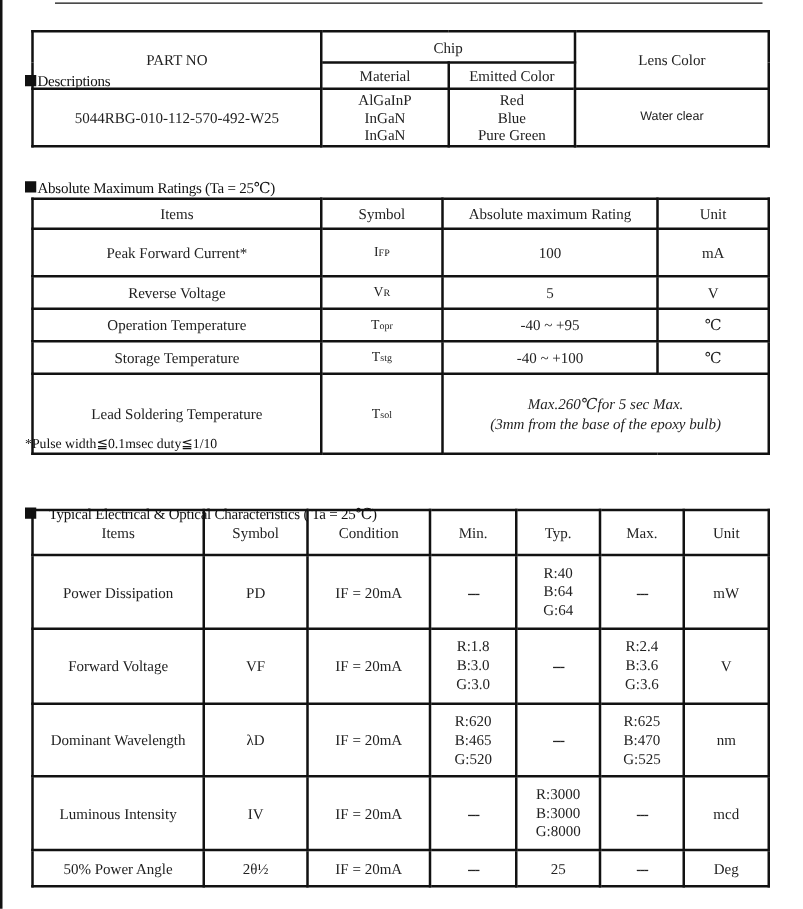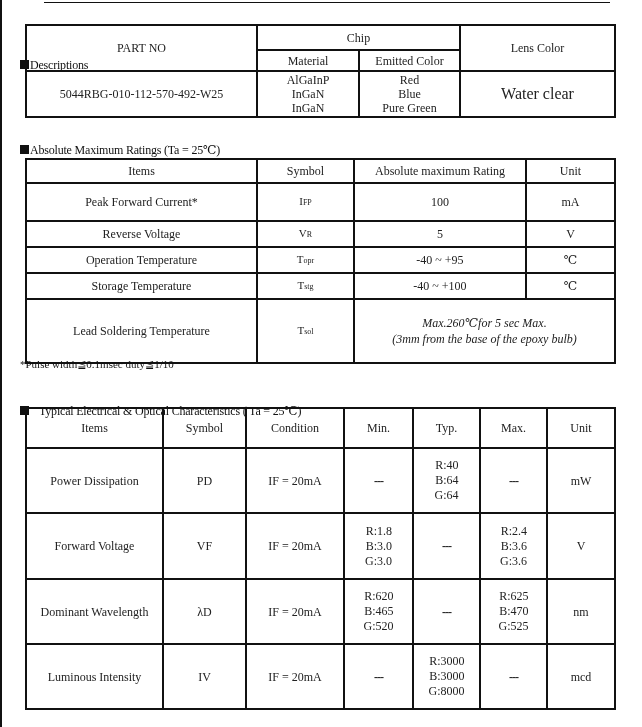--- a/index.html
+++ b/index.html
@@ -18,24 +18,24 @@
   table.grid {
     position: absolute; border-collapse: collapse; table-layout: fixed;
     font-family: "Liberation Serif", "DejaVu Serif", serif;
     font-size: 12px; color: #222;
   }
   table.grid td {
     border: 2px solid #111; text-align: center; vertical-align: middle;
     padding: 0; line-height: 14px; overflow: hidden;
   }
   table.grid td.thin-top { border-top: 1.5px solid #111; }
-  .sans { font-family: Liberation Serif, serif; font-size: 16px; }
+  .sans { font-family: Liberation Sans, sans-serif; font-size: 10px; }
   .sub { font-size: 8px; }
   .sym { font-size: 11px; }
-  .left-multi { display: inline-block; text-align: right; line-height: 15px; }
+  .left-multi { display: inline-block; text-align: center; line-height: 15px; }
   .footnote { position: absolute; font-size: 11px; white-space: nowrap; }
   .dash { letter-spacing: -1px; font-weight: bold; }
 </style>
 </head>
 <body>
 
 <div class="page-left-border"></div>
 <div class="page-top-rule"></div>
 
 <div class="section-title" style="left:20px; top:20px;margin-top:38px;">
@@ -122,21 +122,21 @@
     <td>Lead Soldering Temperature</td>
     <td class="sym"><span>T</span><span class="sub">sol</span></td>
     <td colspan="2" style="line-height:16px;font-style:italic;">
       <div>Max.260℃for 5 sec Max.</div>
       <div>(3mm from the base of the epoxy bulb)</div>
     </td>
   </tr>
 </tbody>
   </table>
 
-<div class="footnote" style="left:20px; top:358px;">*Pulse width≦0.1msec duty≦1/10</div>
+<div class="footnote" style="left:20px; top:348px;">*Pulse width≦0.1msec duty≦1/10</div>
 
 <div class="section-title" style="left:20px; top:404px;">
   <span class="sq gap"></span><span>Typical Electrical &amp; Optical Characteristics ( Ta = 25℃)</span>
 </div>
 
 <table class="grid" style="left:25px; top:407px; width:589px; height:303px;">
   <colgroup>
     <col style="width:137px">
       <col style="width:83px">
       <col style="width:98px">
@@ -208,14 +208,23 @@
     <td>IF = 20mA</td>
     <td class="dash">---</td>
     <td><span class="left-multi">
       <div>R:3000</div>
       <div>B:3000</div>
       <div>G:8000</div></span></td>
     <td class="dash">---</td>
     <td>mcd</td>
   </tr>
 
+  <tr style="height:27px">
+    <td>50% Power Angle</td>
+    <td>2θ½</td>
+    <td>IF = 20mA</td>
+    <td class="dash">---</td>
+    <td>25</td>
+    <td class="dash">---</td>
+    <td>Deg</td>
+  </tr>
 </tbody>
   </table>
 
 </body></html>

